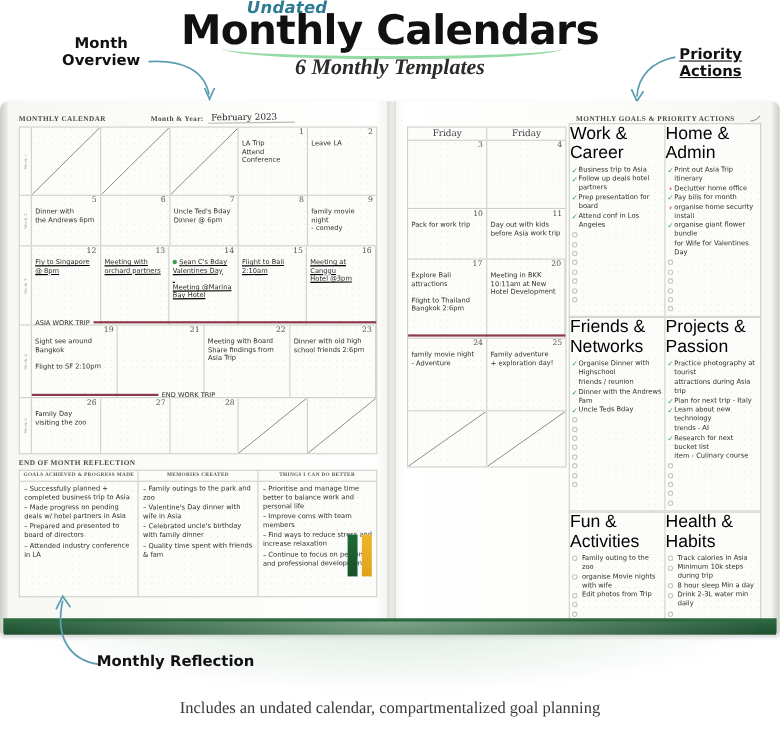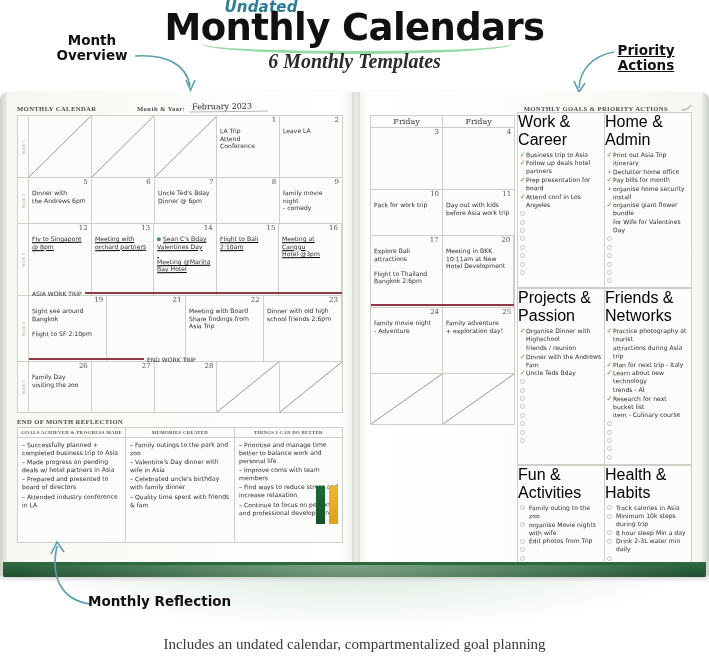--- a/index.html
+++ b/index.html
@@ -650,24 +650,24 @@
                 <div class="gitem">
                   <span class="gbox"></span>
                 </div>
                 <div class="gitem">
                   <span class="gbox"></span>
                 </div>
               </div>
             </div>
             <div class="gcolheads">
               <div>
+                <div class="gh">Friends &amp; Networks</div>
+              </div>
+              <div>
                 <div class="gh">Projects &amp; Passion</div>
-              </div>
-              <div>
-                <div class="gh">Friends &amp; Networks</div>
               </div>
             </div>
             <div class="gcols">
               <div class="gcol">
                 <div class="gitem">
                   <span class="gmark chk">✓</span>
                   <span class="gtext">Organise Dinner with Highschool</span>
                 </div>
                 <div class="gitem">
                   <span class="gmark">&nbsp;</span>

